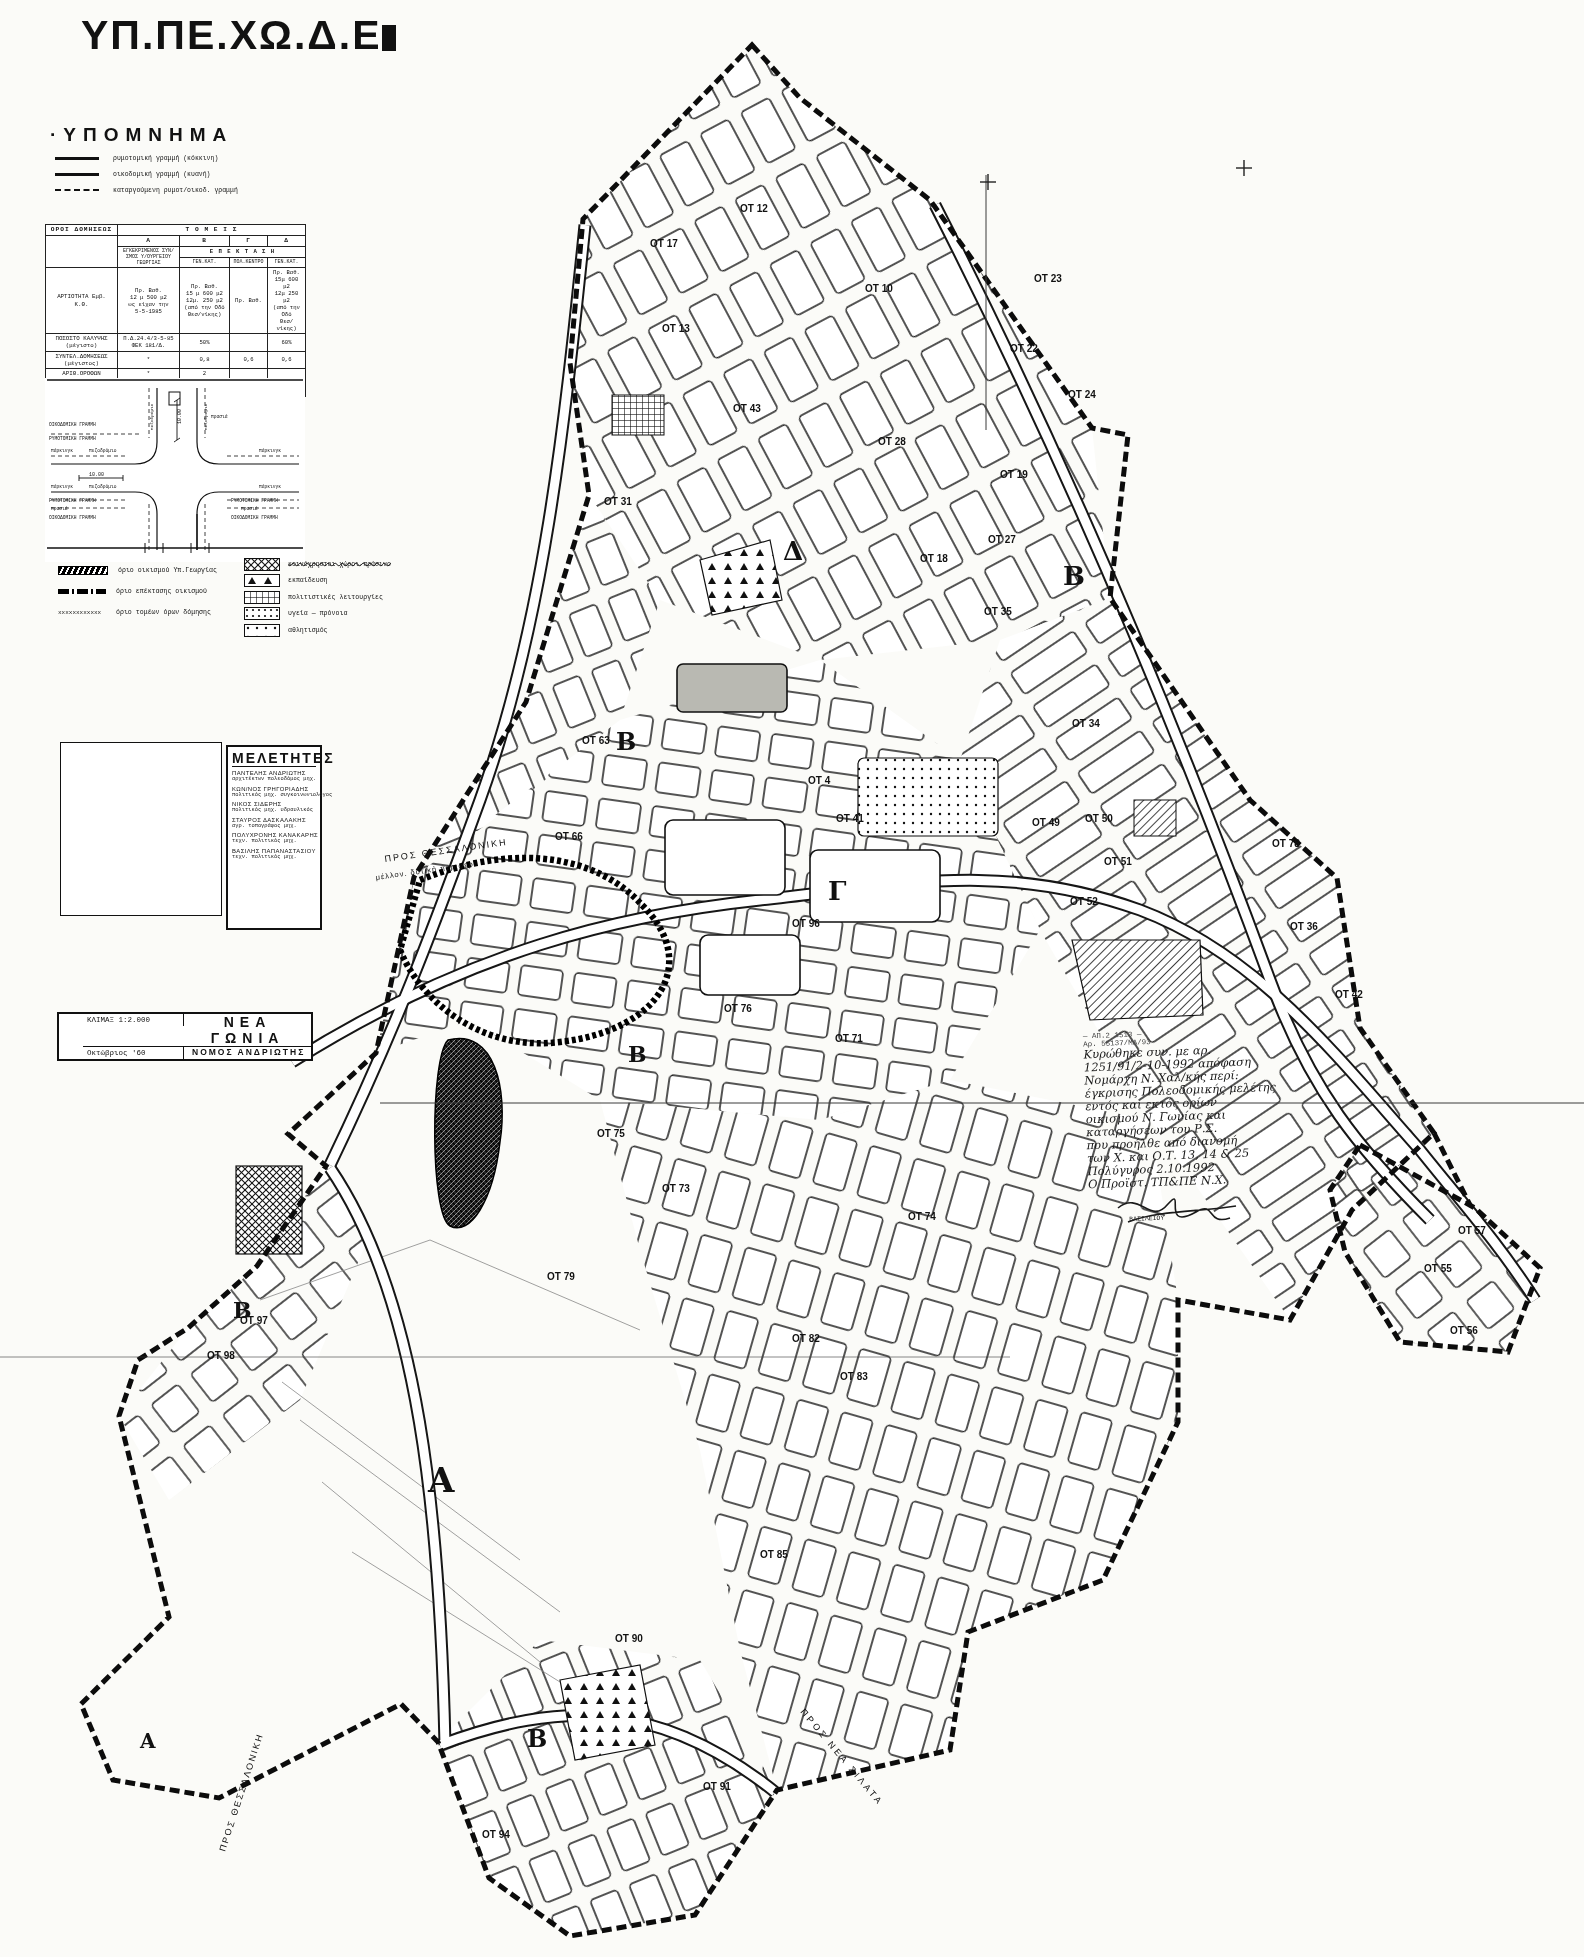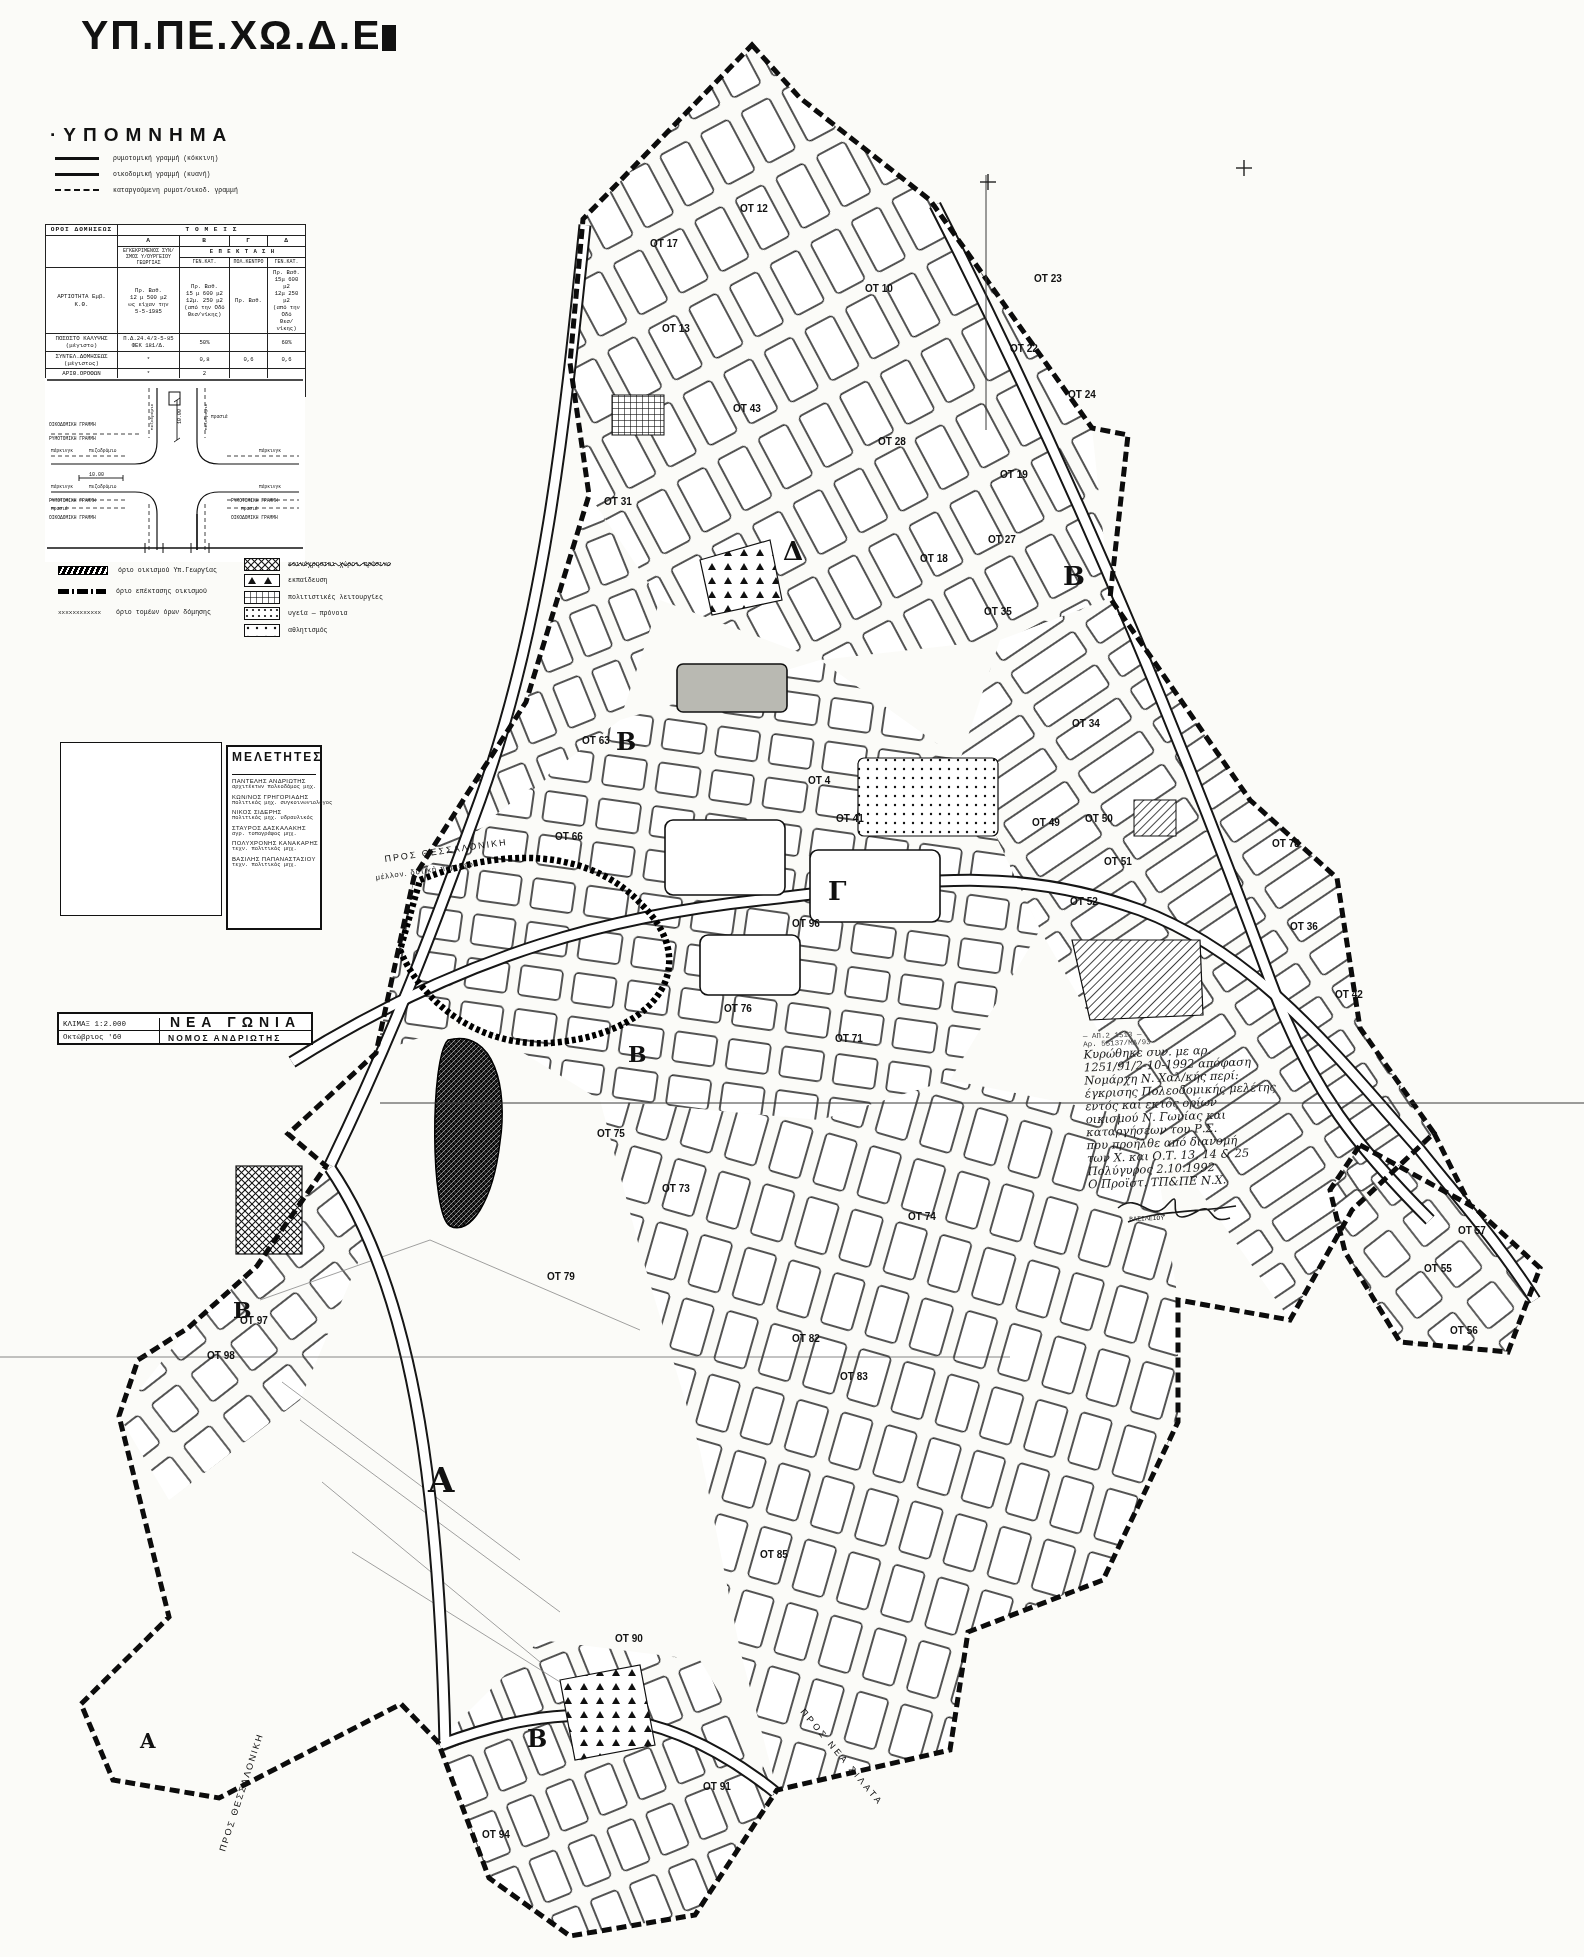--- a/index.html
+++ b/index.html
@@ -43,32 +43,32 @@
   #title-box{left:58px;top:645px;width:246px;height:47px;border:2.5px solid #111;outline:1px solid #111;
      outline-offset:1px;background:#fff;z-index:3;padding:3px 6px;}
   #title-box .l1{font-size:11.5px;font-weight:bold;letter-spacing:1.5px;white-space:nowrap;}
   #title-box .l2{margin-top:2px;white-space:nowrap;}
   #title-box .pref{font-size:7.5px;font-weight:bold;letter-spacing:.5px;}
   #title-box .big{font-size:17px;font-weight:bold;letter-spacing:1px;}
   #title-box .suf{font-size:8.5px;font-weight:bold;}
   #sig-box{left:60px;top:742px;width:160px;height:172px;border:1.5px solid #111;background:#fff;z-index:3;}
   #consult-box{left:226px;top:745px;width:84px;height:175px;border:2px solid #111;background:#fff;z-index:3;
      padding:3px 4px;}
-  #consult-box .ctitle{font-size:12px;font-weight:bold;letter-spacing:2px;border-bottom:1px solid #111;
-     padding-bottom:10px;margin-bottom:3px;}
+  #consult-box .ctitle{font-size:14px;font-weight:bold;letter-spacing:2px;border-bottom:1px solid #111;
+     padding-bottom:0;margin-bottom:3px;}
   .person{margin-bottom:3.5px;}
   .pname{font-size:5.9px;letter-spacing:.4px;white-space:nowrap;}
   .prole{font-size:5.4px;font-family:"Liberation Mono",monospace;white-space:nowrap;color:#222;}
   #sheet-box{left:57px;top:943px;width:252px;border:2.5px solid #111;background:#fff;z-index:3;}
   #sheet-box .org{font-size:7.8px;font-weight:bold;letter-spacing:2px;padding:4px 6px 2px 6px;white-space:nowrap;}
   #sheet-box .srow3{display:flex;border-top:1px solid #fff;}
   #sheet-box .code{width:72px;font-size:17px;font-weight:bold;padding:8px 0 8px 10px;}
   #sheet-box .stitle{font-size:8.5px;font-weight:bold;letter-spacing:2px;align-self:center;}
   #scale-box{left:57px;top:1012px;width:252px;border:2px solid #111;background:#fff;z-index:3;}
-  #scale-box .r{display:flex;align-items:flex-end;}
+  #scale-box .r{display:flex;align-items:flex-start;margin-left:24px;}
   #scale-box .r1{border-bottom:1.5px solid #111;}
   #scale-box .c1{width:92px;border-right:1.5px solid #111;padding:2px 4px;font-size:7.5px;
       font-family:"Liberation Mono",monospace;white-space:nowrap;}
   #scale-box .town{font-size:14px;font-weight:bold;letter-spacing:6px;flex:1;text-align:center;}
   #scale-box .pref2{font-size:8.5px;font-weight:bold;letter-spacing:2px;flex:1;text-align:left;padding-left:8px;white-space:nowrap;}
   
   #map{position:absolute;left:0;top:0;z-index:1;}
   
   #annotation{left:1086px;top:1028px;width:250px;z-index:2;transform:rotate(-2deg);}
   #annotation .stamp{font-family:"Liberation Mono",monospace;font-size:7.5px;color:#444;white-space:nowrap;}

